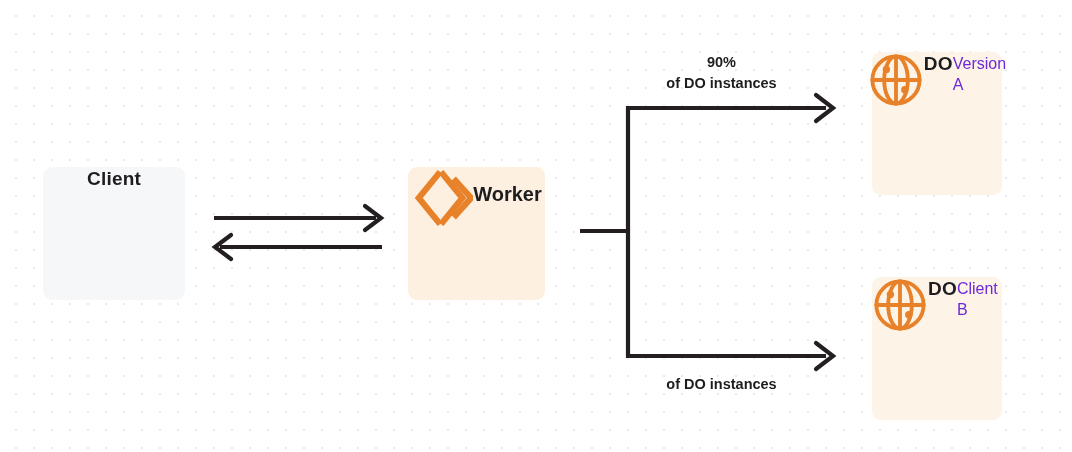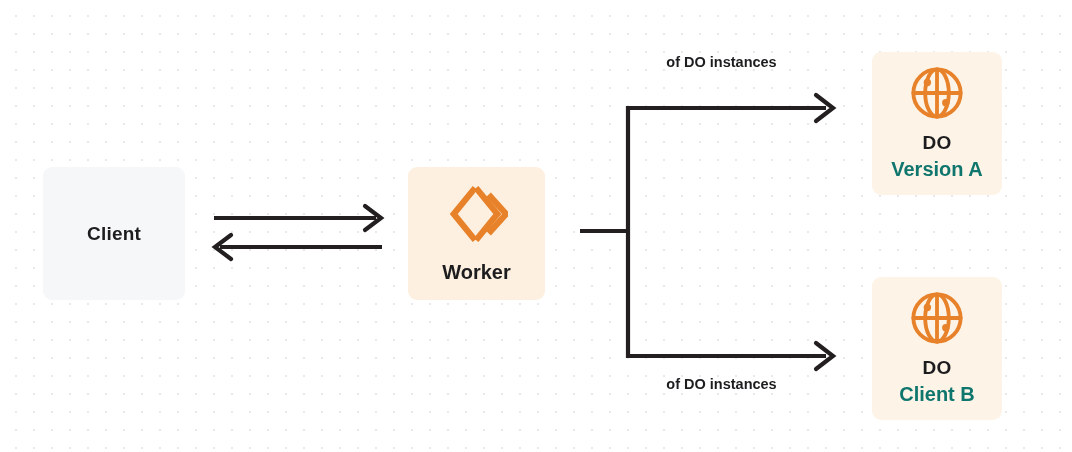--- a/index.html
+++ b/index.html
@@ -20,22 +20,21 @@
     background-image: radial-gradient(circle, #e9e9ec 1.3px, transparent 1.4px);
     background-size: 18px 18px;
     background-position: 7px 7px;
   }
 
   
   .node {
     position: absolute;
     border-radius: 9px;
     display: flex;
-    flex-direction: column;
-    align-items: center;
+    flex-direction: row;
     justify-content: center;
   }
 
   .node-client {
     left: 43px;
     top: 167px;
     width: 142px;
     height: 133px;
     background: #f6f7f9;
   }
@@ -73,23 +72,23 @@
   }
 
   .node-title-worker {
     font-size: 20px;
     font-weight: bold;
     color: #1d1d1f;
     margin-top: 16px;
   }
 
   .node-subtitle {
-    font-size: 20px;
-    font-weight: bold;
-    color: #0f766e;
+    font-size: 16px;
+    font-weight: normal;
+    color: #6d28d9;
     margin-top: 2px;
     line-height: 1.3;
   }
 
   .icon-worker { width: 62px; height: 62px; display: block; }
   .icon-globe  { width: 56px; height: 56px; display: block; margin-bottom: 10px; }
 
   
   #wires {
     position: absolute;
@@ -189,20 +188,21 @@
         <ellipse cx="32" cy="32" rx="13.5" ry="27"></ellipse>
         <circle cx="21" cy="20" r="4.2" fill="#e8822a" stroke="none"></circle>
         <circle cx="42" cy="43" r="4.2" fill="#e8822a" stroke="none"></circle>
       </svg>
     </span>
     <span class="node-title">DO</span>
     <span class="node-subtitle">Client B</span>
   </div>
 
   <div class="edge-label label-top">
+    <div>90%</div>
     <div>of DO instances</div>
   </div>
 
   <div class="edge-label label-bottom">
     <div>of DO instances</div>
   </div>
 
 </div>
 
 </body></html>

